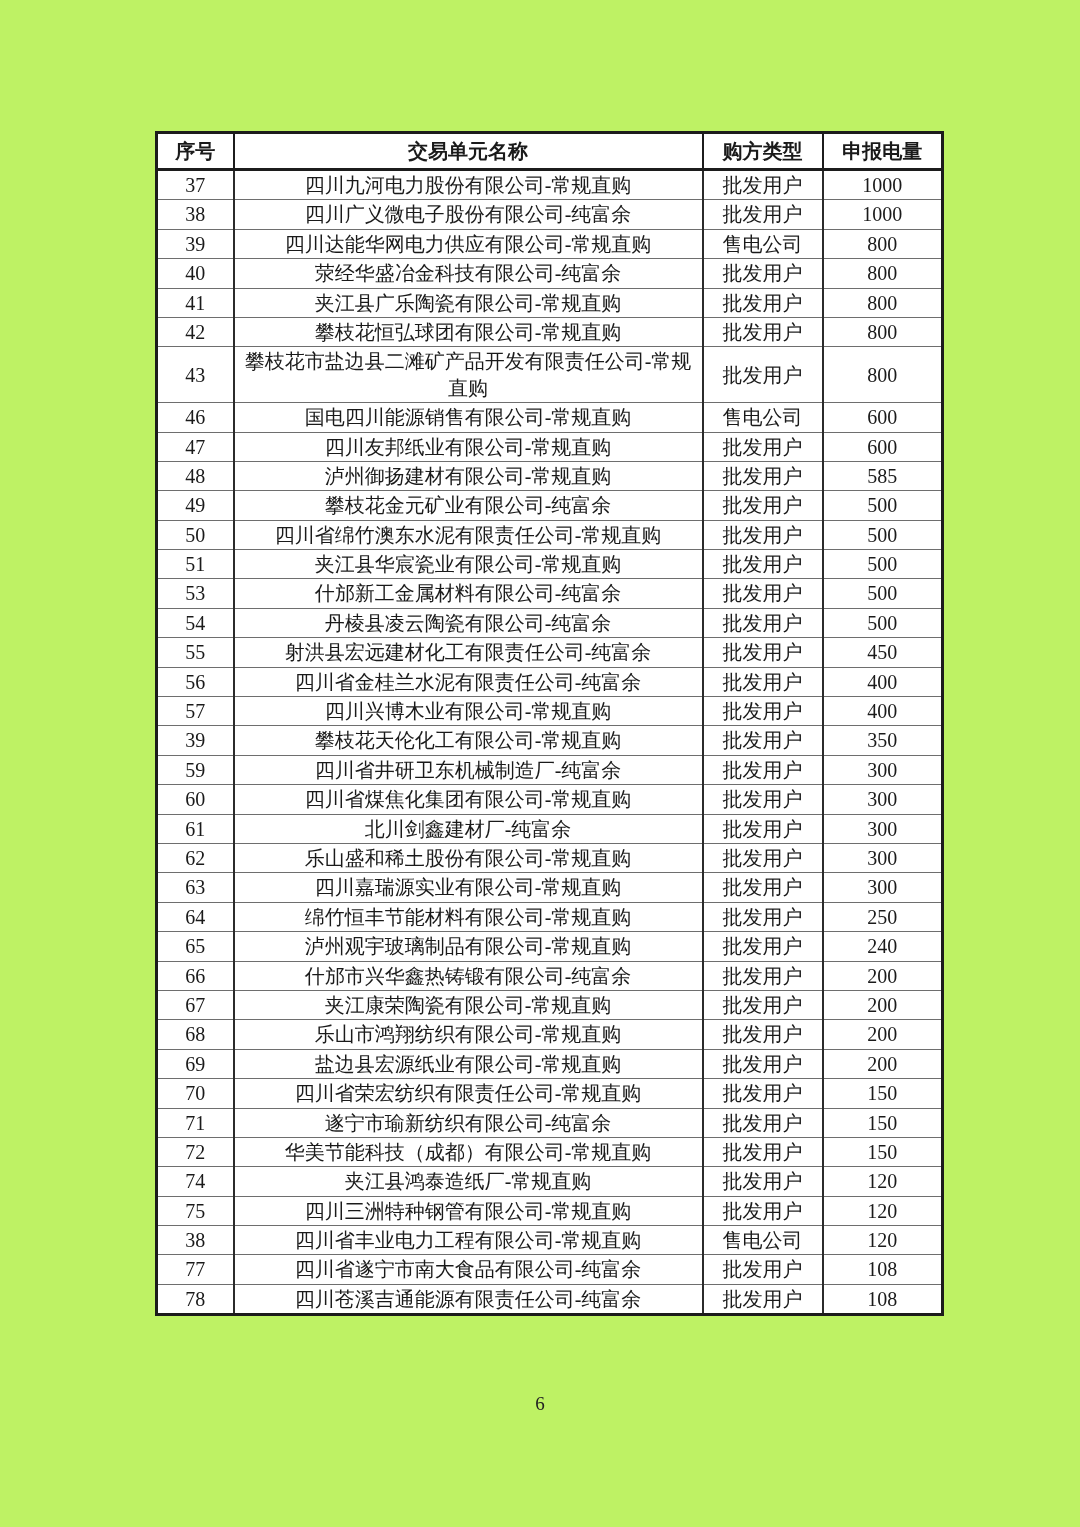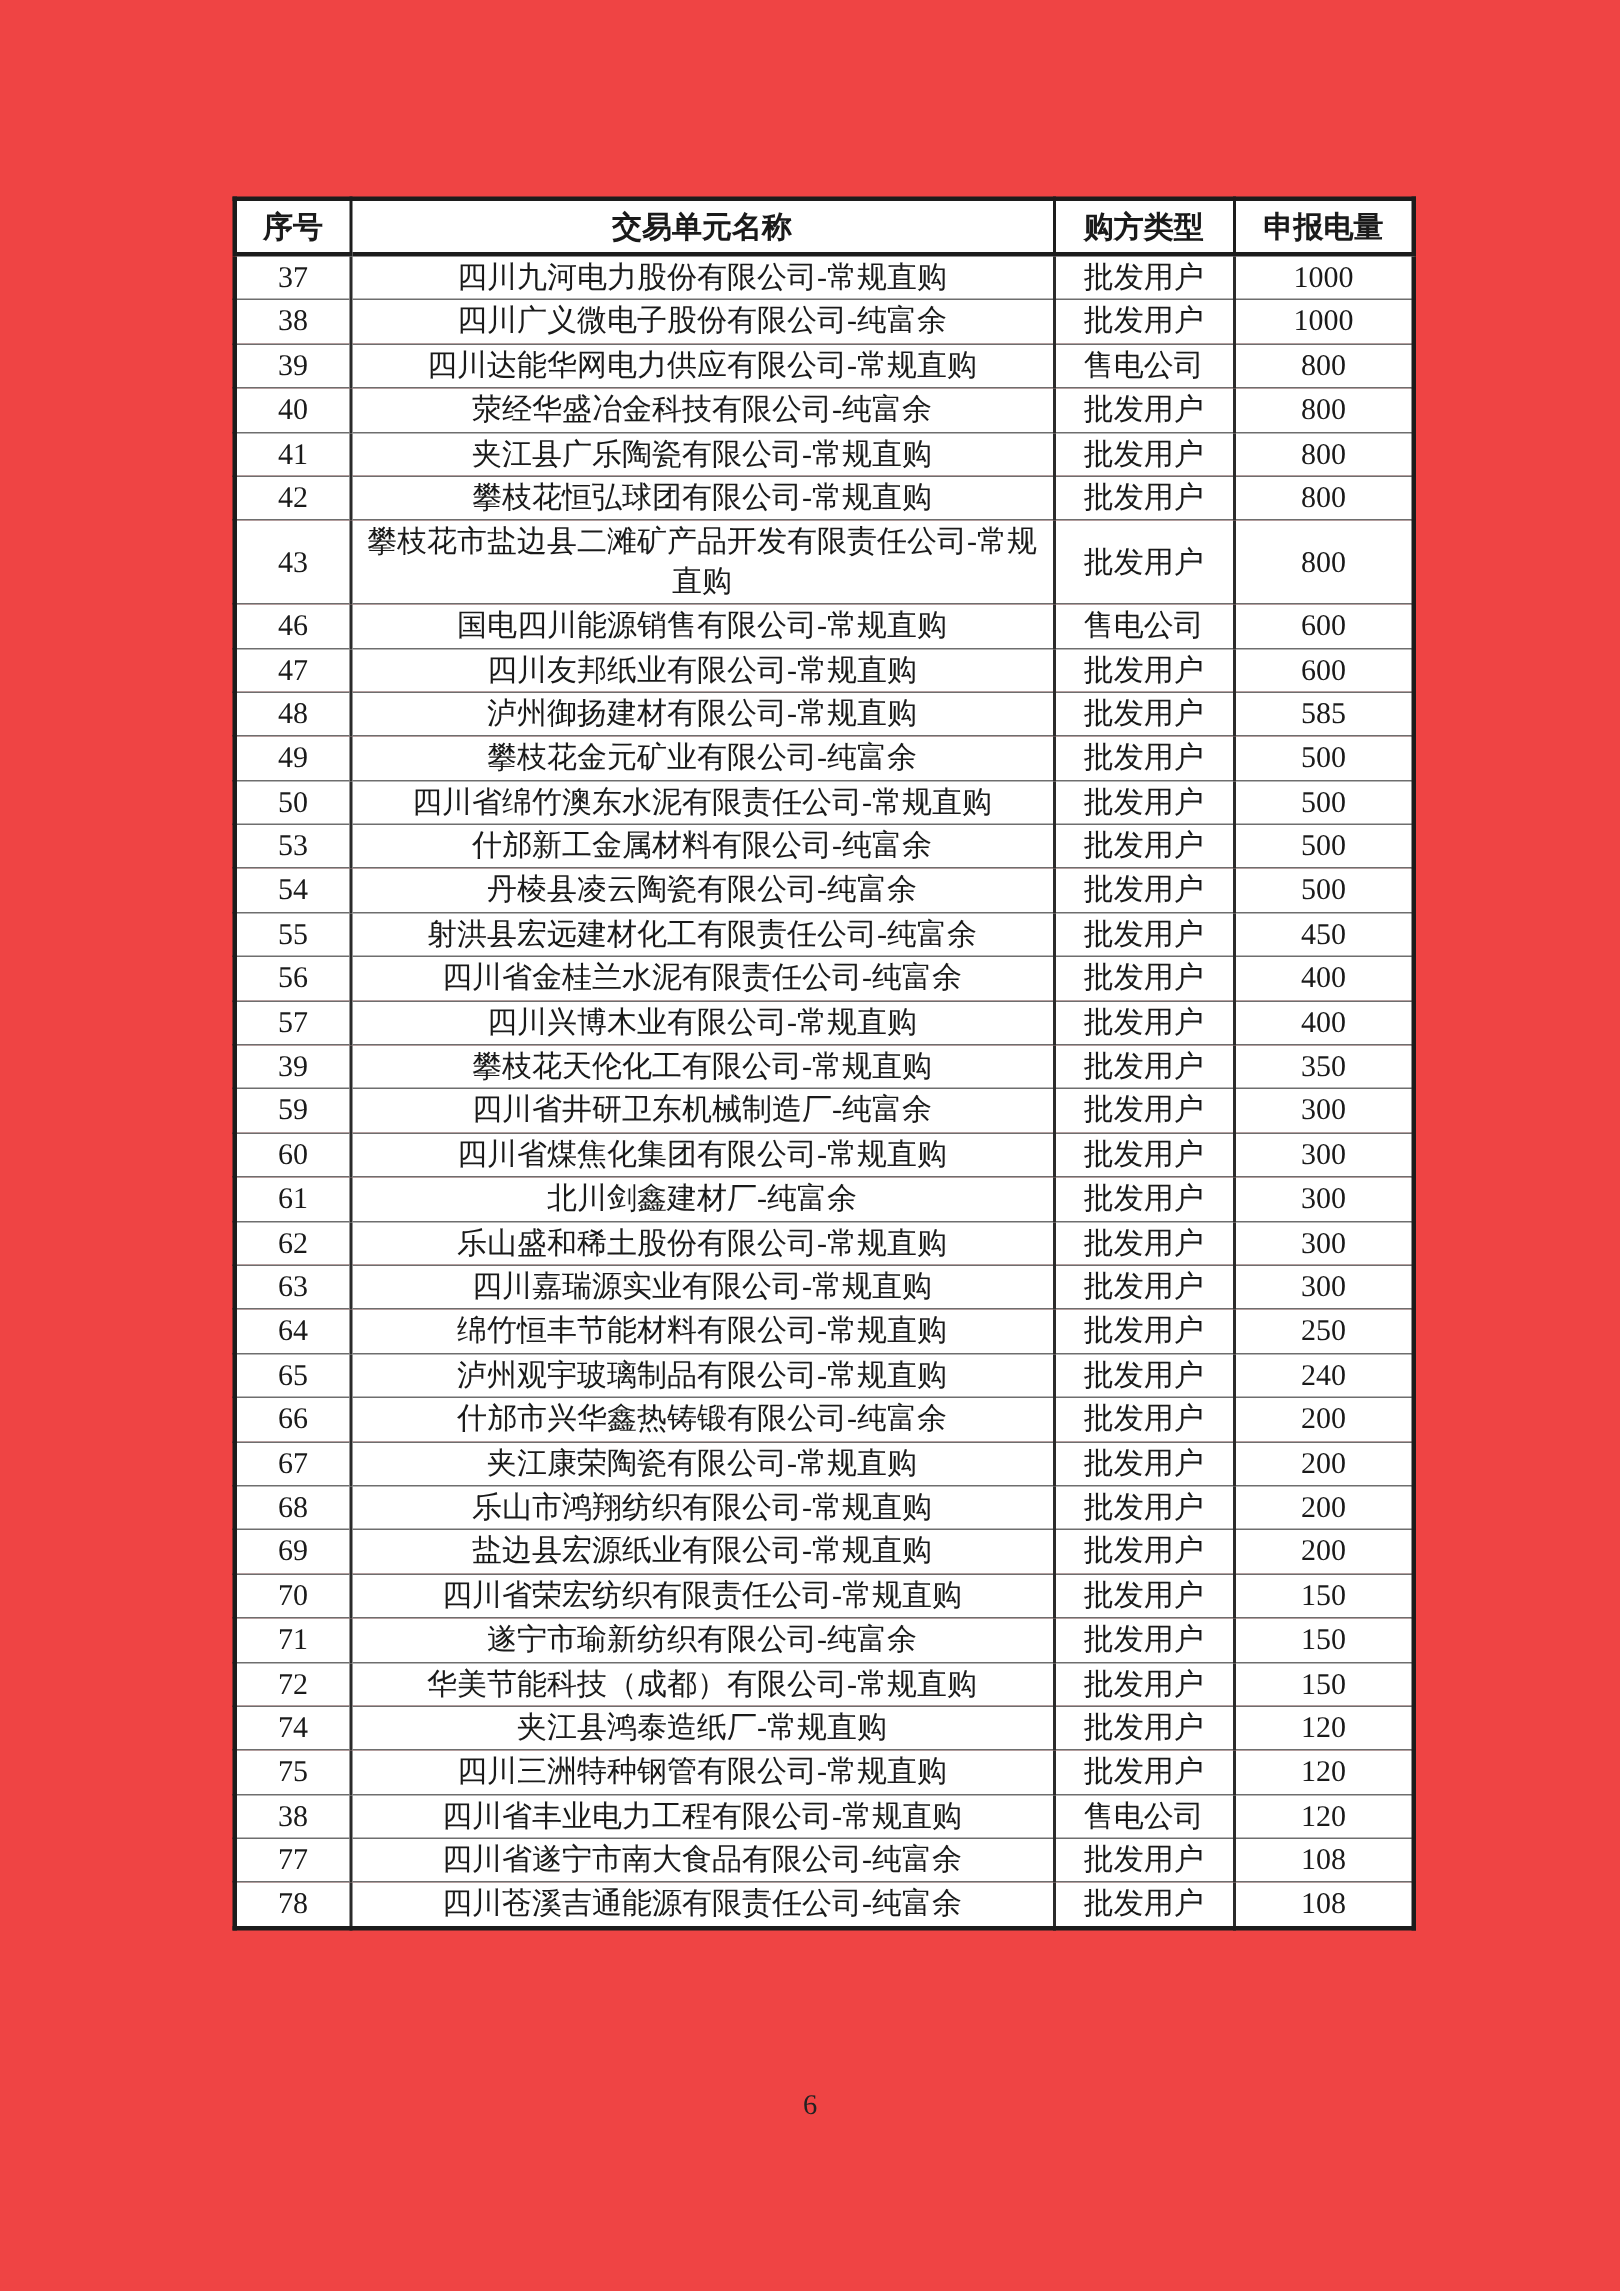--- a/index.html
+++ b/index.html
@@ -10,21 +10,21 @@
   body {
     width: 1080px;
     height: 1527px;
     font-family: "Liberation Serif", "DejaVu Serif", serif;
     color: #1a1a1a;
   }
   .sheet {
     position: relative;
     width: 1080px;
     height: 1527px;
-    background: #ef4444;
+    background: #bef264;
     overflow: hidden;
   }
   table.report {
     position: absolute;
     left: 155px;
     top: 131px;
     width: 786px;
     border-collapse: collapse;
     table-layout: fixed;
     border: 3px solid #1c1c1c;
@@ -154,20 +154,26 @@
           <td>批发用户</td>
           <td>500</td>
         </tr>
         <tr>
           <td>50</td>
           <td>四川省绵竹澳东水泥有限责任公司-常规直购</td>
           <td>批发用户</td>
           <td>500</td>
         </tr>
         <tr>
+          <td>51</td>
+          <td>夹江县华宸瓷业有限公司-常规直购</td>
+          <td>批发用户</td>
+          <td>500</td>
+        </tr>
+        <tr>
           <td>53</td>
           <td>什邡新工金属材料有限公司-纯富余</td>
           <td>批发用户</td>
           <td>500</td>
         </tr>
         <tr>
           <td>54</td>
           <td>丹棱县凌云陶瓷有限公司-纯富余</td>
           <td>批发用户</td>
           <td>500</td>

